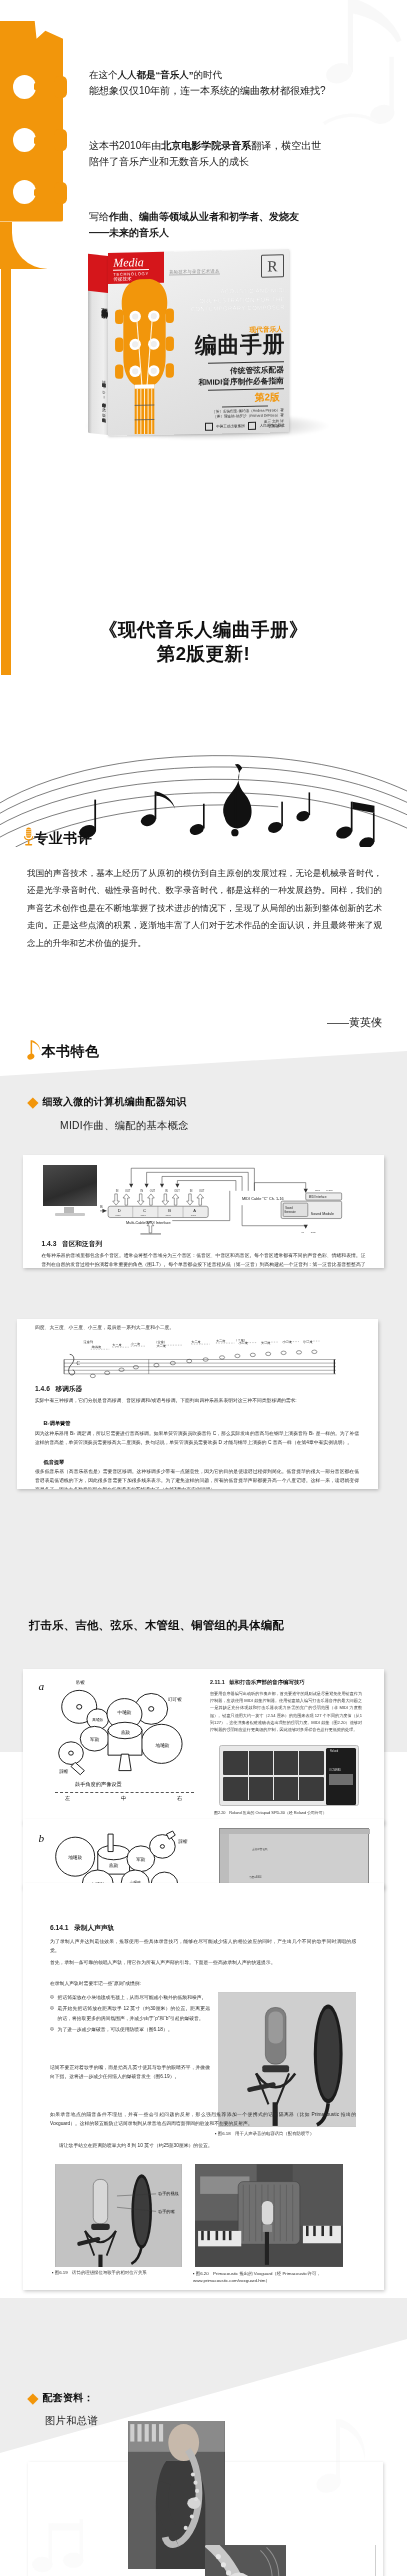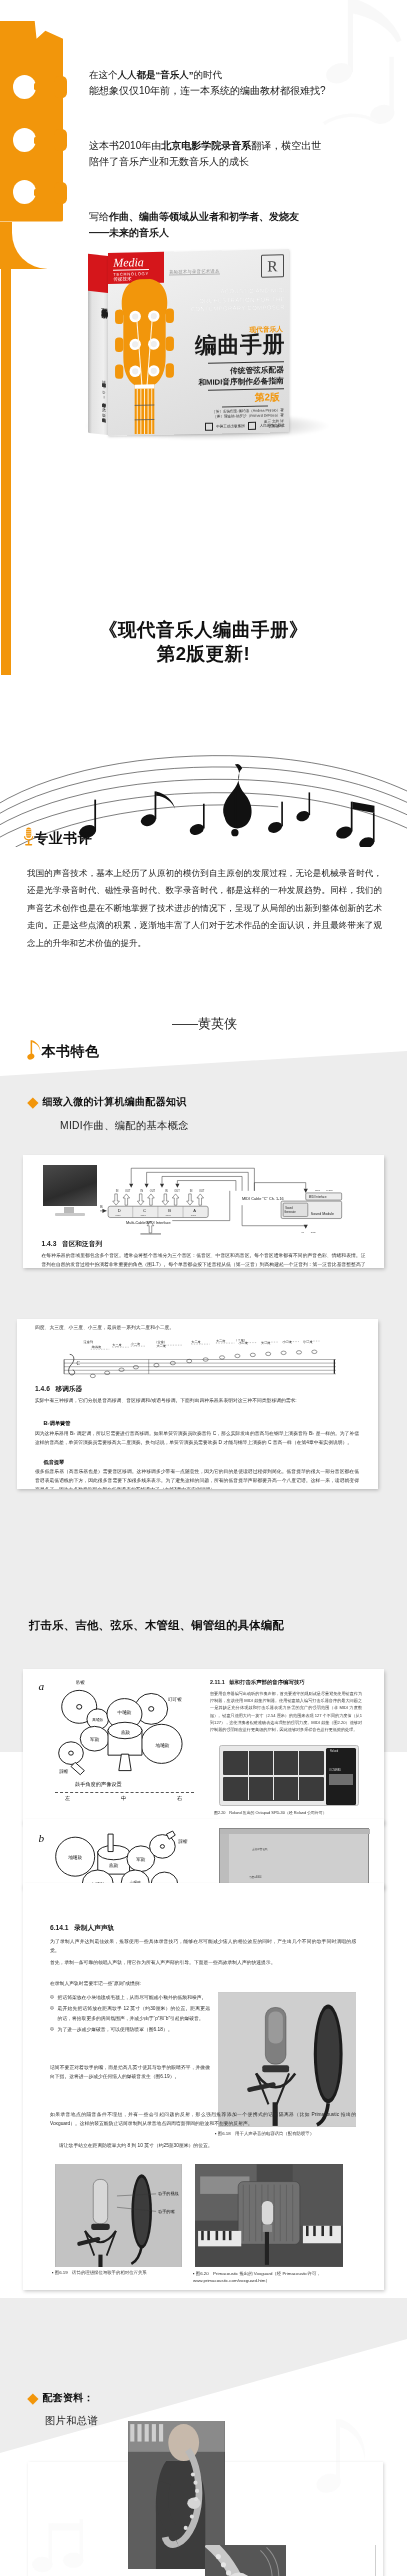--- a/index.html
+++ b/index.html
@@ -151,21 +151,21 @@
   
   .sec-head { position:absolute; display:flex; align-items:flex-end; gap:0; }
   .sec-head .sh-text { font-size:14px; font-weight:bold; color:#111; letter-spacing:0.5px; }
   .mic-icon { width:11.3px; height:20.6px; }
   .note-icon { width:14.4px; height:23px; }
 
   .body-text {
     position:absolute; font-size:8.5px; line-height:2.05; color:#1b1b1b;
     text-align:justify;
   }
-  .attrib { position:absolute; text-align:center; font-size:13px; line-height:1.9; color:#1b1b1b; }
+  .attrib { position:absolute; text-align:right; font-size:11px; line-height:1.9; color:#1b1b1b; }
 
   
   .grey-panel { position:absolute; left:0; width:407px; background:#EDEDED; }
   .feature-bullet { position:absolute; display:flex; align-items:flex-start; gap:5.7px; }
   .diamond { width:7.7px; height:7.7px; background:#F2960B; transform:rotate(45deg); margin-top:3.6px; flex:none; }
   .feat-main { font-size:10px; font-weight:bold; color:#111; letter-spacing:0.3px; }
   .feat-sub { position:absolute; font-size:10.3px; color:#1f1f1f; letter-spacing:0.3px; }
   .plain-head { position:absolute; font-size:11.3px; font-weight:bold; color:#111; letter-spacing:0.3px; }
 
   

